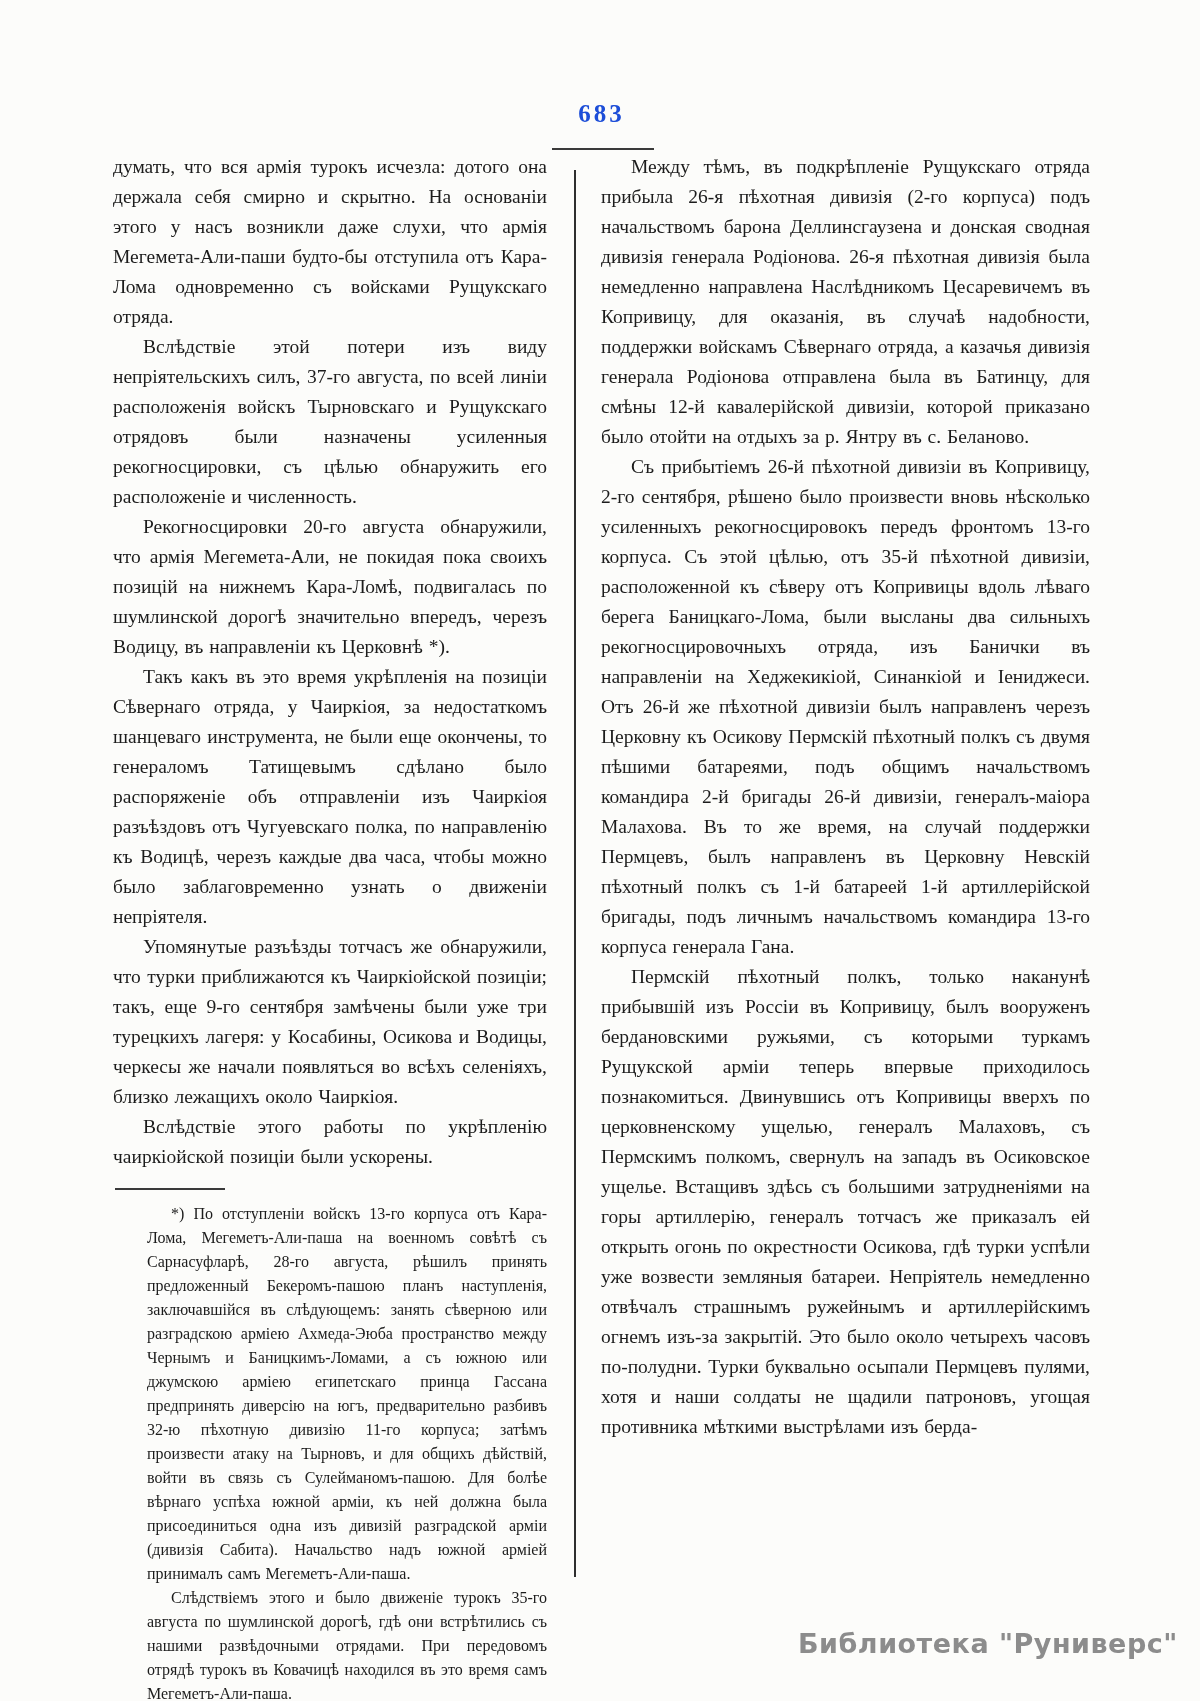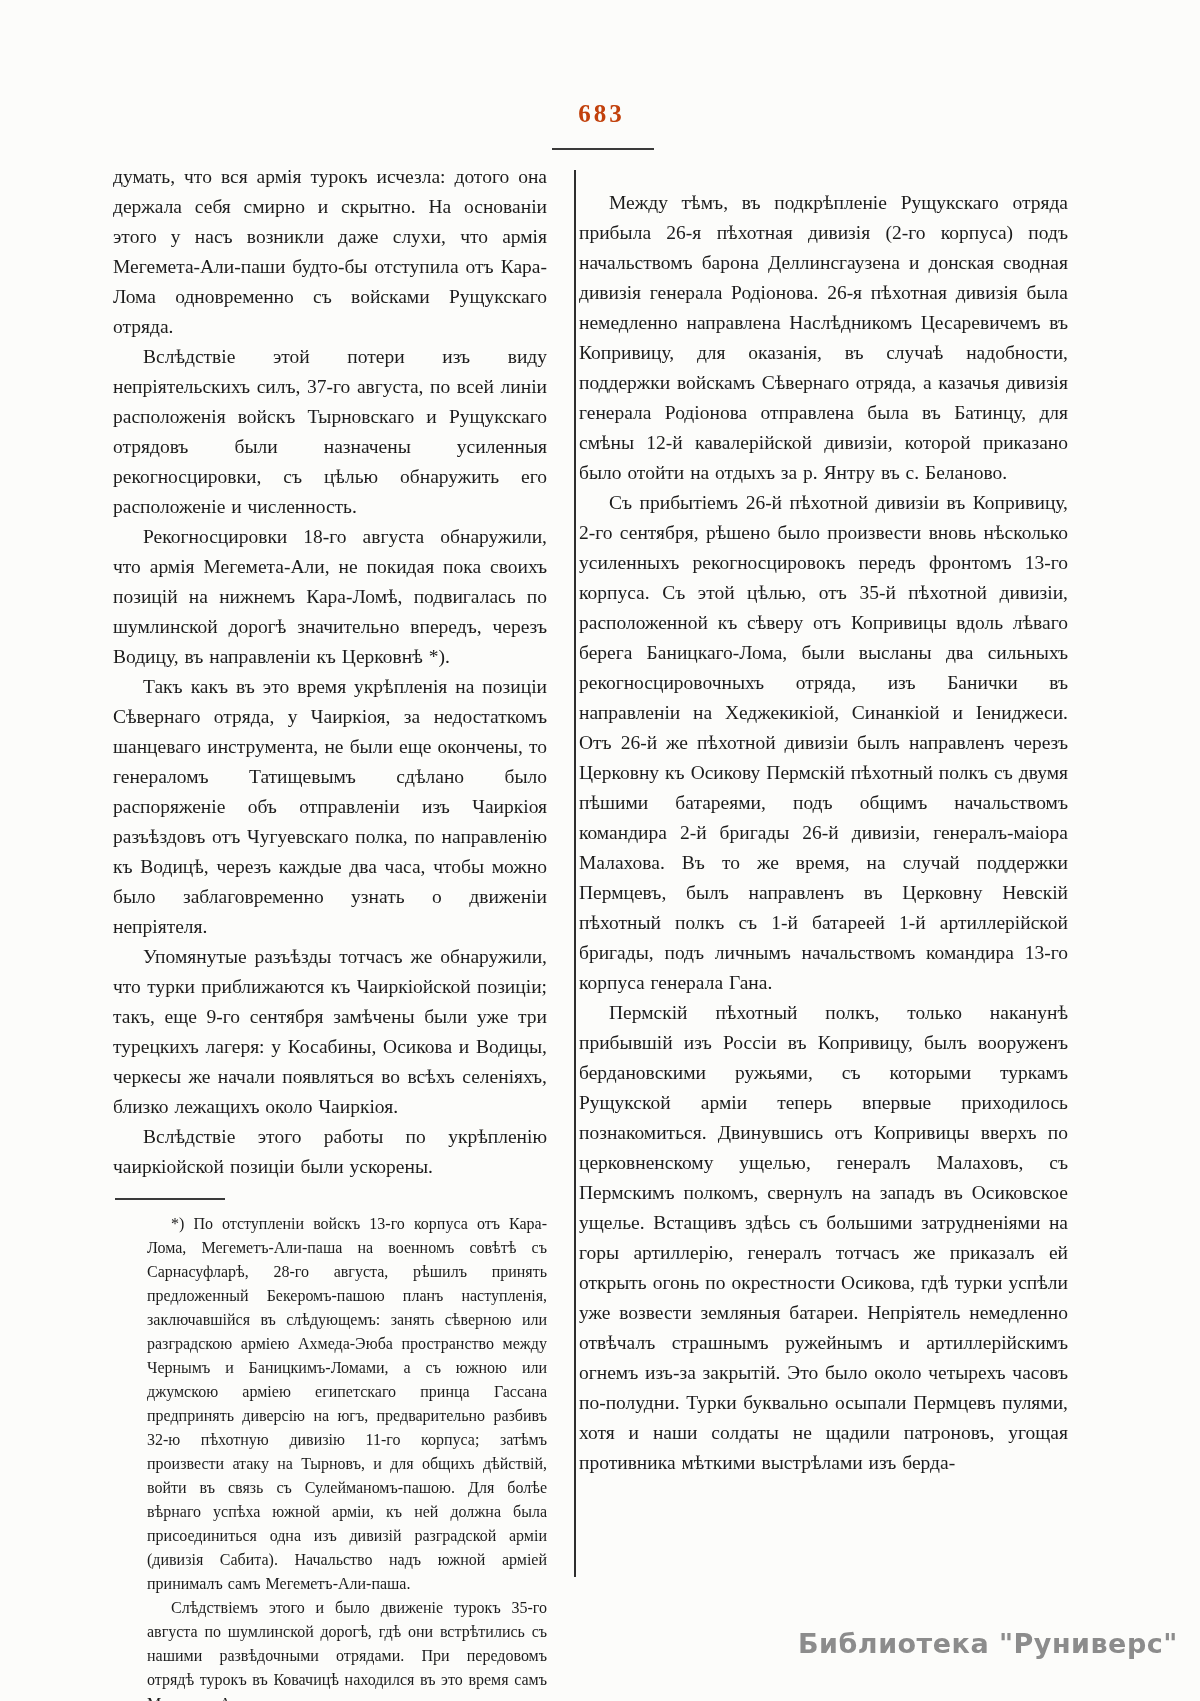--- a/index.html
+++ b/index.html
@@ -12,44 +12,44 @@
     color:#1c1c1c;
     font-family:"Liberation Serif","DejaVu Serif",serif;
     overflow:hidden;
   }
   .page-header{
     position:absolute;left:113px;top:100px;width:977px;
     text-align:center;
   }
   .page-number{
     font-size:25px;font-weight:bold;letter-spacing:3px;
-    color:#c2410c;
+    color:#1d4ed8;
   }
   .page-number-rule{
     position:absolute;left:552px;top:148px;width:102px;height:2px;
     background:#3a3a3a;
   }
   .column-divider{
     position:absolute;left:574px;top:170px;width:2px;height:1407px;
     background:#2e2e2e;
   }
   .col{
     position:absolute;top:152px;
     text-align:justify;
   }
   .col-left{left:113px;width:434px;}
-  .col-right{left:579px;width:489px;margin-top:36px;}
+  .col-right{left:601px;width:489px;}
   .col p{
     margin:0;
     font-size:19.5px;
     line-height:30px;
     text-indent:30px;
     word-spacing:1px;
   }
-  .col p.no-indent{text-indent:0;margin-top:10px;}
+  .col p.no-indent{text-indent:0;}
   .footnote-sep{
     width:110px;height:2px;background:#3a3a3a;
     margin:16px 0 12px 2px;
   }
   .footnote p{
     font-size:16px;
     line-height:24px;
     text-indent:24px;
     margin-left:34px;
   }
@@ -68,21 +68,21 @@
 <div class="page">
 
   <div class="page-header">
     <span class="page-number">683</span>
   </div>
   <div class="page-number-rule"></div>
 
   <div class="col col-left">
     <p class="no-indent">думать, что вся армія турокъ исчезла: дотого она держала себя смирно и скрытно. На основаніи этого у насъ возникли даже слухи, что армія Мегемета-Али-паши будто-бы отступила отъ Кара-Лома одновременно съ войсками Рущукскаго отряда.</p>
     <p>Вслѣдствіе этой потери изъ виду непріятельскихъ силъ, 37-го августа, по всей линіи расположенія войскъ Тырновскаго и Рущукскаго отрядовъ были назначены усиленныя рекогносцировки, съ цѣлью обнаружить его расположеніе и численность.</p>
-    <p>Рекогносцировки 18-го августа обнаружили, что армія Мегемета-Али, не покидая пока своихъ позицій на нижнемъ Кара-Ломѣ, подвигалась по шумлинской дорогѣ значительно впередъ, черезъ Водицу, въ направленіи къ Церковнѣ *).</p>
+    <p>Рекогносцировки 20-го августа обнаружили, что армія Мегемета-Али, не покидая пока своихъ позицій на нижнемъ Кара-Ломѣ, подвигалась по шумлинской дорогѣ значительно впередъ, черезъ Водицу, въ направленіи къ Церковнѣ *).</p>
     <p>Такъ какъ въ это время укрѣпленія на позиціи Сѣвернаго отряда, у Чаиркіоя, за недостаткомъ шанцеваго инструмента, не были еще окончены, то генераломъ Татищевымъ сдѣлано было распоряженіе объ отправленіи изъ Чаиркіоя разъѣздовъ отъ Чугуевскаго полка, по направленію къ Водицѣ, черезъ каждые два часа, чтобы можно было заблаговременно узнать о движеніи непріятеля.</p>
     <p>Упомянутые разъѣзды тотчасъ же обнаружили, что турки приближаются къ Чаиркіойской позиціи; такъ, еще 9-го сентября замѣчены были уже три турецкихъ лагеря: у Косабины, Осикова и Водицы, черкесы же начали появляться во всѣхъ селеніяхъ, близко лежащихъ около Чаиркіоя.</p>
     <p>Вслѣдствіе этого работы по укрѣпленію чаиркіойской позиціи были ускорены.</p>
 
     <div class="footnote-sep"></div>
 
     <div class="footnote">
       <p>*) По отступленіи войскъ 13-го корпуса отъ Кара-Лома, Мегеметъ-Али-паша на военномъ совѣтѣ съ Сарнасуфларѣ, 28-го августа, рѣшилъ принять предложенный Бекеромъ-пашою планъ наступленія, заключавшійся въ слѣдующемъ: занять сѣверною или разградскою арміею Ахмеда-Эюба пространство между Чернымъ и Баницкимъ-Ломами, а съ южною или джумскою арміею египетскаго принца Гассана предпринять диверсію на югъ, предварительно разбивъ 32-ю пѣхотную дивизію 11-го корпуса; затѣмъ произвести атаку на Тырновъ, и для общихъ дѣйствій, войти въ связь съ Сулейманомъ-пашою. Для болѣе вѣрнаго успѣха южной арміи, къ ней должна была присоединиться одна изъ дивизій разградской арміи (дивизія Сабита). Начальство надъ южной арміей принималъ самъ Мегеметъ-Али-паша.</p>
       <p>Слѣдствіемъ этого и было движеніе турокъ 35-го августа по шумлинской дорогѣ, гдѣ они встрѣтились съ нашими развѣдочными отрядами. При передовомъ отрядѣ турокъ въ Ковачицѣ находился въ это время самъ Мегеметъ-Али-паша.</p>
     </div>

